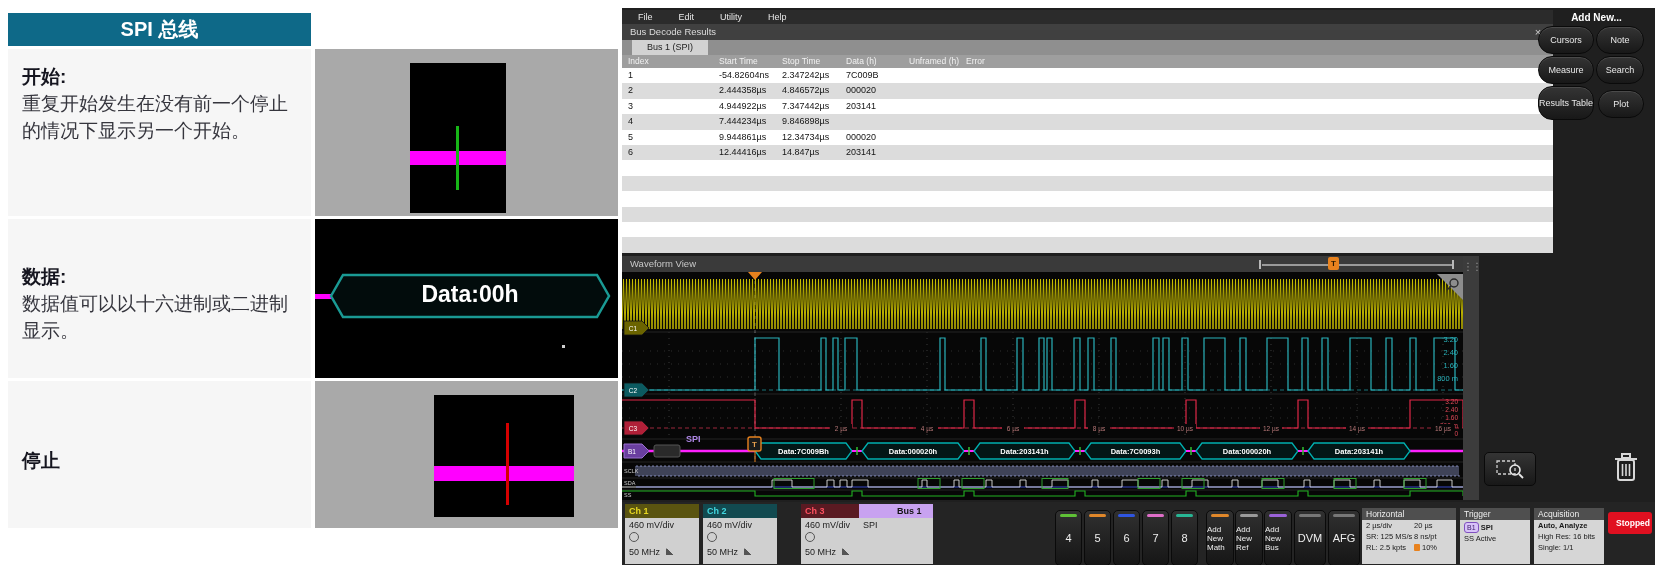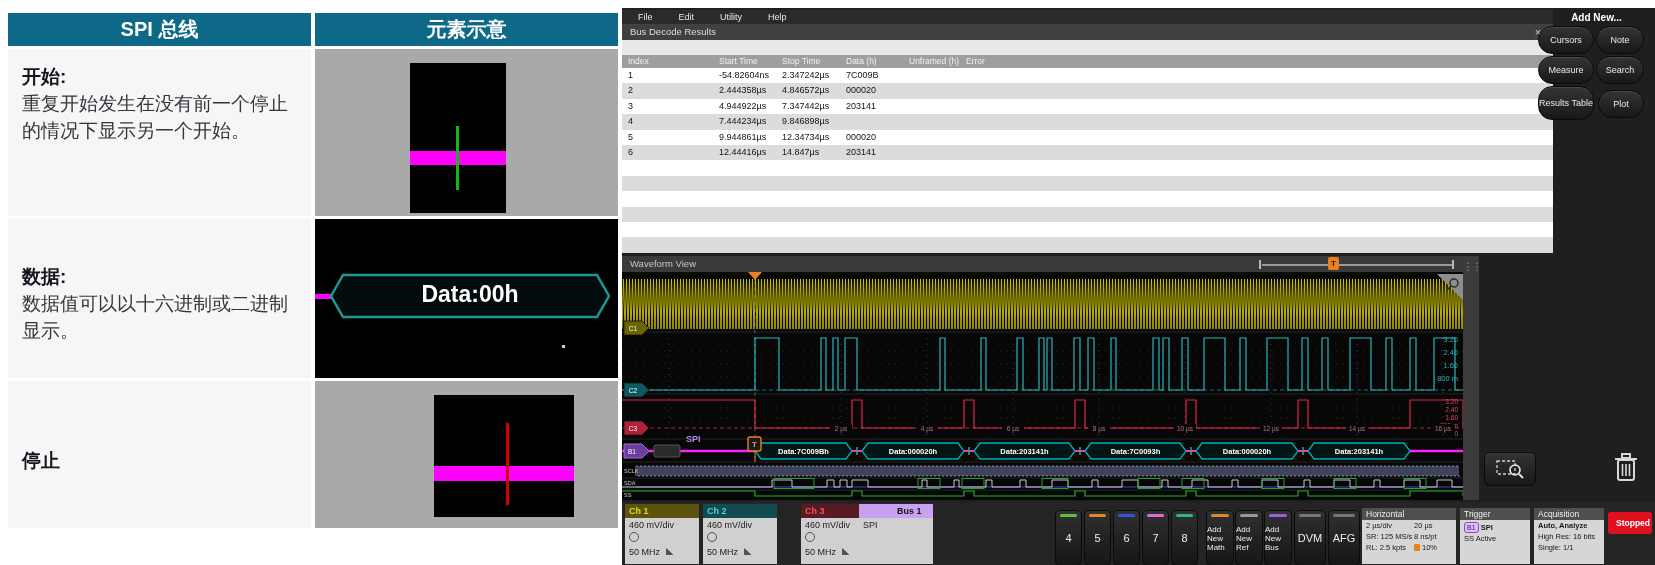--- a/index.html
+++ b/index.html
@@ -58,21 +58,20 @@
   .b1-pill{display:inline-block;background:#d8c2f8;border:1px solid #8050c0;border-radius:3px;color:#3a1a66;font-size:7px;padding:0 2px;line-height:9px;}
   .tpos-icon{display:inline-block;width:6px;height:7px;background:#e8821e;border-radius:1px;margin-right:2px;vertical-align:-1px;}
 </style>
 </head>
 <body>
 
 <div id="app">
 
   <div id="left-doc" class="abs">
     <div class="abs hdr-cell" style="left:0;top:0;width:303px;height:33px;">SPI 总线</div>
-    <div class="abs hdr-cell" style="left:307px;top:0;width:303px;height:33px;">元素示意</div>
 
     <div class="abs doc-left-cell" style="left:0;top:36px;width:303px;height:167px;">
       <div class="doc-title">开始:</div>
       <div>重复开始发生在没有前一个停止的情况下显示另一个开始。</div>
     </div>
     <div class="abs diag-gray" style="left:307px;top:36px;width:303px;height:167px;">
       <div class="abs diag-black" style="left:95px;top:14px;width:96px;height:150px;"></div>
       <div class="abs mag-bar" style="left:95px;top:102px;width:96px;height:14px;"></div>
       <div class="abs" style="left:141px;top:77px;width:3px;height:64px;background:#17b617;"></div>
     </div>
@@ -107,20 +106,23 @@
     <div id="menubar" class="abs">
         <div class="menu-item">File</div>
         <div class="menu-item">Edit</div>
         <div class="menu-item">Utility</div>
         <div class="menu-item">Help</div>
       </div>
 
     <div id="decode-window" class="abs">
       <div id="decode-title" class="abs">Bus Decode Results</div>
       <div id="decode-close" class="abs">×</div>
+      <div id="tab-strip" class="abs">
+        <div id="active-tab" class="abs">Bus 1 (SPI)</div>
+      </div>
       <div id="decode-header" class="abs">
           <span class="dh-cell" style="left: 6px;">Index</span>
           <span class="dh-cell" style="left: 97px;">Start Time</span>
           <span class="dh-cell" style="left: 160px;">Stop Time</span>
           <span class="dh-cell" style="left: 224px;">Data (h)</span>
           <span class="dh-cell" style="left: 287px;">Unframed (h)</span>
           <span class="dh-cell" style="left: 344px;">Error</span>
         </div>
       <div id="decode-rows" class="abs">
           <div class="d-row" style="background: rgb(255, 255, 255);">

